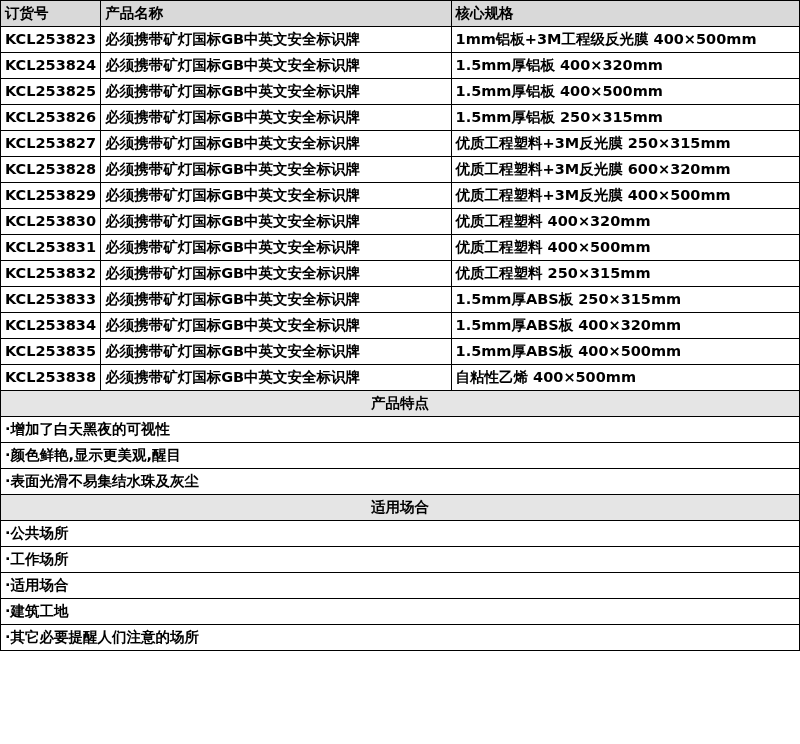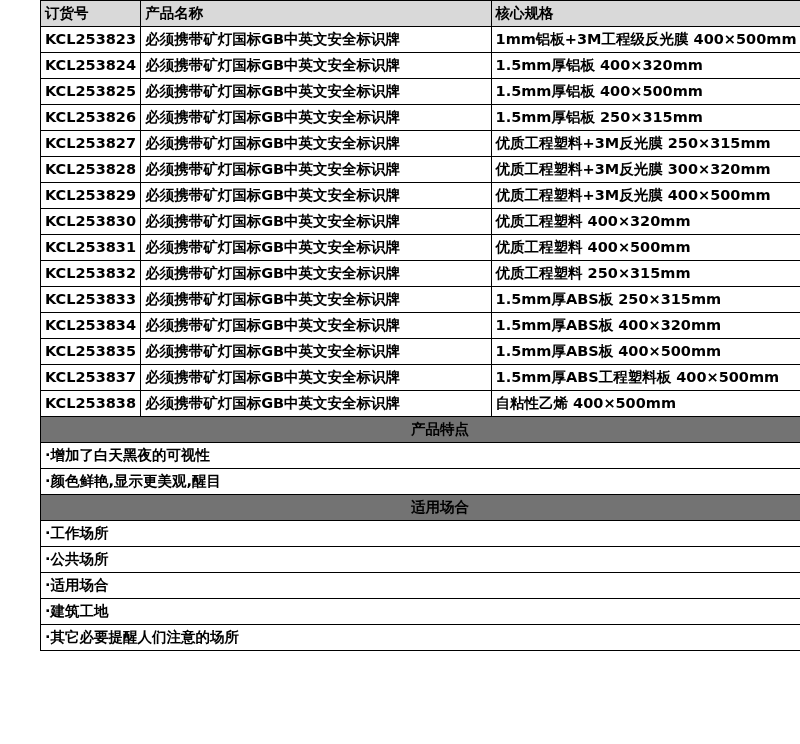--- a/index.html
+++ b/index.html
@@ -11,21 +11,20 @@
     width: 800px;
     height: 744px;
     font-family: "DejaVu Sans", "Liberation Sans", sans-serif;
     color: #000000;
   }
   .sheet {
     width: 800px;
     height: 744px;
     box-sizing: border-box;
     position: relative;
-    padding-left: 40px;
   }
   table.spec {
     width: 800px;
     border-collapse: collapse;
     table-layout: fixed;
   }
   table.spec td, table.spec th {
     border: 1px solid #000000;
     padding: 0 4px;
     font-size: 14.5px;
@@ -40,21 +39,21 @@
   .col-name { width: 350px; }
   .col-spec { width: 348px; }
 
   thead td {
     background: #d9d9d9;
   }
   tbody td {
     background: #ffffff;
   }
   .section-head td {
-    background: #737373;
+    background: #e5e5e5;
     text-align: center;
     font-weight: bold;
     font-size: 14.5px;
   }
   .bullet-row td {
     text-align: left;
     font-weight: bold;
     font-size: 14.5px;
     height: 27px;
   }
@@ -99,21 +98,21 @@
         <td>1.5mm厚铝板 250×315mm</td>
       </tr>
       <tr>
         <td>KCL253827</td>
         <td>必须携带矿灯国标GB中英文安全标识牌</td>
         <td>优质工程塑料+3M反光膜 250×315mm</td>
       </tr>
       <tr>
         <td>KCL253828</td>
         <td>必须携带矿灯国标GB中英文安全标识牌</td>
-        <td>优质工程塑料+3M反光膜 300×320mm</td>
+        <td>优质工程塑料+3M反光膜 600×320mm</td>
       </tr>
       <tr>
         <td>KCL253829</td>
         <td>必须携带矿灯国标GB中英文安全标识牌</td>
         <td>优质工程塑料+3M反光膜 400×500mm</td>
       </tr>
       <tr>
         <td>KCL253830</td>
         <td>必须携带矿灯国标GB中英文安全标识牌</td>
         <td>优质工程塑料 400×320mm</td>
@@ -137,48 +136,46 @@
         <td>KCL253834</td>
         <td>必须携带矿灯国标GB中英文安全标识牌</td>
         <td>1.5mm厚ABS板 400×320mm</td>
       </tr>
       <tr>
         <td>KCL253835</td>
         <td>必须携带矿灯国标GB中英文安全标识牌</td>
         <td>1.5mm厚ABS板 400×500mm</td>
       </tr>
       <tr>
-        <td>KCL253837</td>
-        <td>必须携带矿灯国标GB中英文安全标识牌</td>
-        <td>1.5mm厚ABS工程塑料板 400×500mm</td>
-      </tr>
-      <tr>
         <td>KCL253838</td>
         <td>必须携带矿灯国标GB中英文安全标识牌</td>
         <td>自粘性乙烯 400×500mm</td>
       </tr>
 
       <tr class="section-head">
         <td colspan="3">产品特点</td>
       </tr>
       <tr class="bullet-row pt-row">
         <td colspan="3">·增加了白天黑夜的可视性</td>
       </tr>
       <tr class="bullet-row pt-row">
         <td colspan="3">·颜色鲜艳,显示更美观,醒目</td>
       </tr>
+      <tr class="bullet-row pt-row">
+        <td colspan="3">·表面光滑不易集结水珠及灰尘</td>
+      </tr>
 
       <tr class="section-head">
         <td colspan="3">适用场合</td>
       </tr>
       <tr class="bullet-row">
-        <td colspan="3">·工作场所</td>
+        <td colspan="3">·公共场所</td>
       </tr>
       <tr class="bullet-row">
-        <td colspan="3">·公共场所</td>
+        <td colspan="3">·工作场所</td>
       </tr>
       <tr class="bullet-row">
         <td colspan="3">·适用场合</td>
       </tr>
       <tr class="bullet-row">
         <td colspan="3">·建筑工地</td>
       </tr>
       <tr class="bullet-row">
         <td colspan="3">·其它必要提醒人们注意的场所</td>
       </tr>

